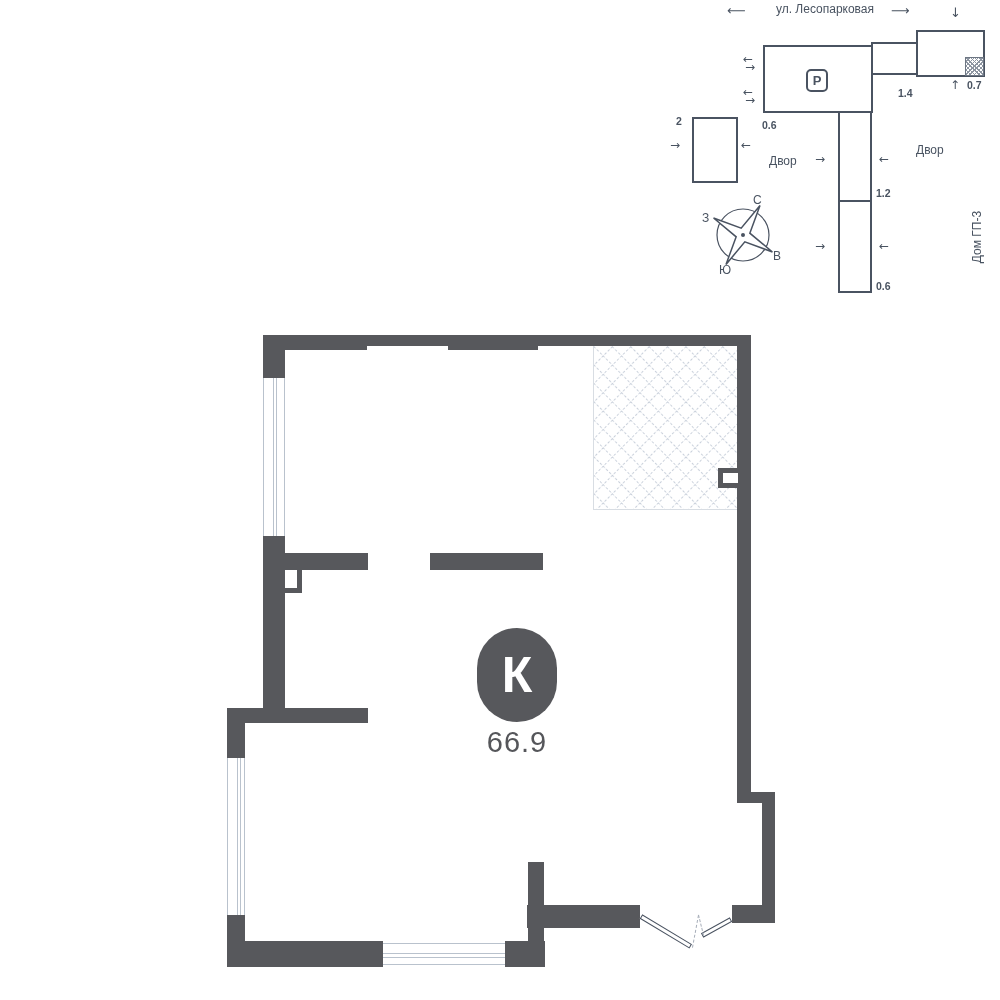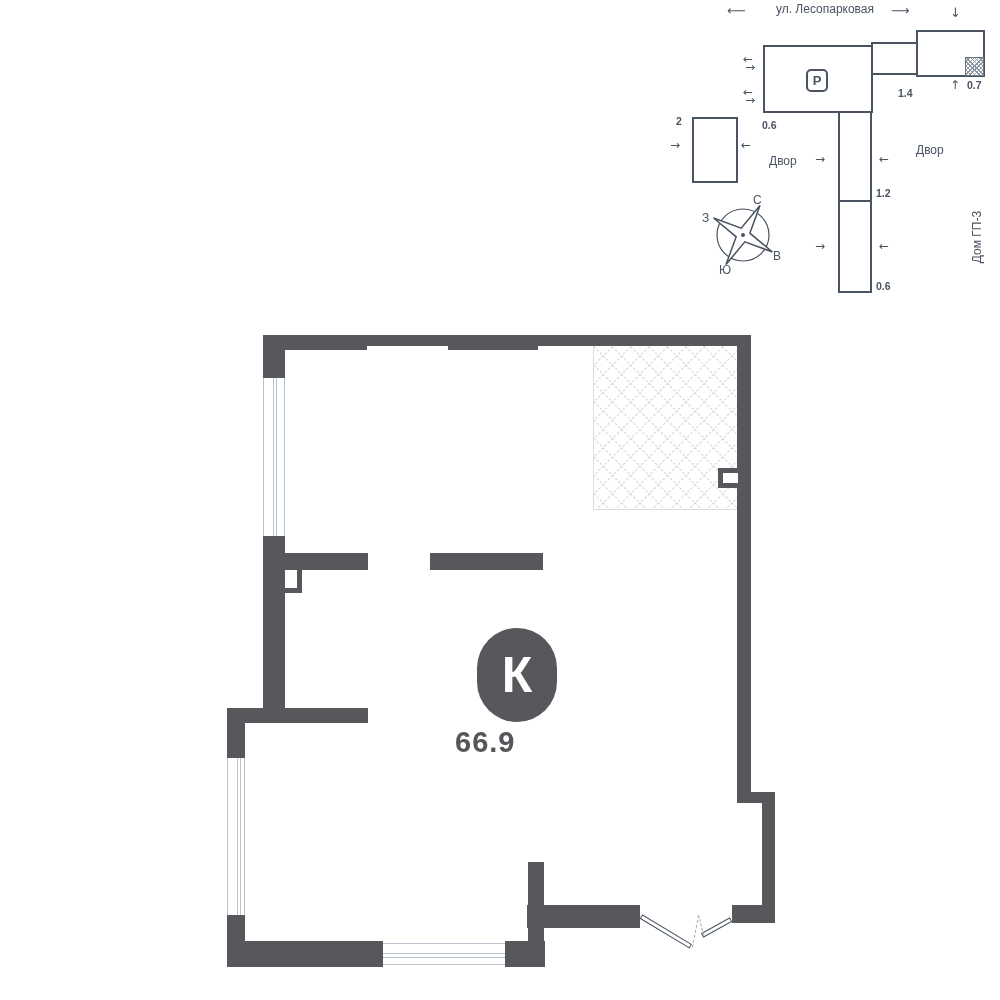--- a/index.html
+++ b/index.html
@@ -17,22 +17,22 @@
   .winH { position:absolute; background:#fff;
           border-top:1px solid #b9c2cd; border-bottom:1px solid #b9c2cd; }
   .winH::before, .winH::after { content:""; position:absolute; left:0; right:0; height:1px; background:#b9c2cd; }
   .winH::before { top:9px; } .winH::after { top:13px; }
   .duct { position:absolute; background:#fff; border:5px solid #57585c; border-right:none; }
   .leaf { position:absolute; background:#fff; border:1px solid #4a5361; }
   .dash { position:absolute; width:0; border-left:1px dashed #a7aeb9; }
   .unit-badge { position:absolute; left:477px; top:628px; width:80px; height:94px;
           background:#57585c; border-radius:40px; display:flex; align-items:center; justify-content:center;
           color:#fff; font-size:50px; font-weight:700; }
-  .area-lbl { position:absolute; left:455px; top:726px; width:124px; text-align:left;
-          font-size:29px; font-weight:700; color:#55565a; letter-spacing:1px; }
+  .area-lbl { position:absolute; left:455px; top:726px; width:124px; text-align:center;
+          font-size:29px; font-weight:400; color:#55565a; letter-spacing:1px; }
   
   .bld  { position:absolute; border:2px solid #4a5361; background:#fff; }
   .lbl  { position:absolute; font-size:10.5px; font-weight:600; line-height:1; color:#495361; white-space:nowrap; }
   .txt  { position:absolute; font-size:12px; font-weight:500; line-height:1.1; color:#495361; white-space:nowrap; }
   .arr  { position:absolute; font-size:12px; line-height:1; color:#495361; white-space:nowrap;
           font-family:"DejaVu Sans",sans-serif; }
   .arr-lg { font-size:13px; }
   .vtext { transform:rotate(-90deg); transform-origin:center; text-align:center; }
   .mini-hatch { position:absolute; border:1px solid #6d7683;
           background-image: repeating-linear-gradient(45deg,#8d95a1 0 1px,transparent 1px 3px),

